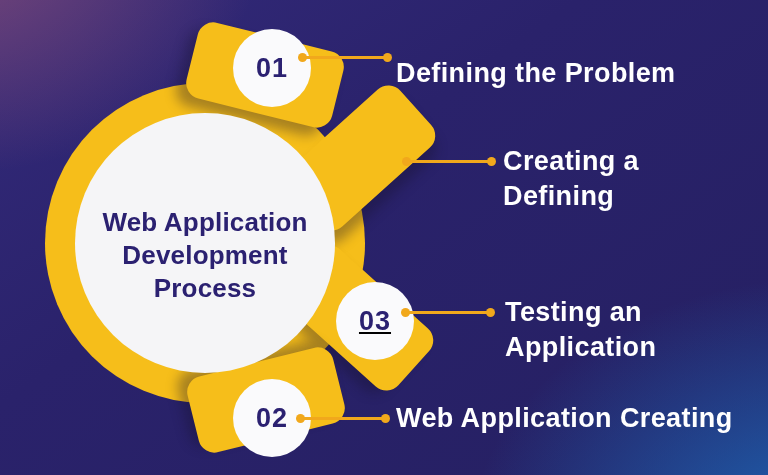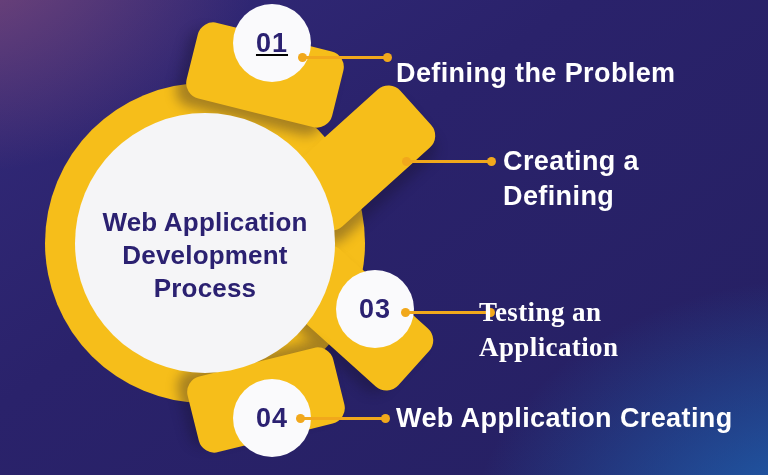--- a/index.html
+++ b/index.html
@@ -36,44 +36,44 @@
     line-height:33px; white-space:pre-line; letter-spacing:0.2px;margin-top:24px;
   }
   
   .num-circle {
     position:absolute; width:78px; height:78px; border-radius:50%;
     background:#FAFAFC; display:flex; align-items:center; justify-content:center;
   }
   .num-circle .num {
     font-size:27px; font-weight:700; color:#2B2171; letter-spacing:1px;
   }
-  .num-circle.n1 { left:233px; top:4px;text-decoration:underline; }
+  .num-circle.n1 { left:233px; top:29px; }
   .num-circle.n2 { left:339px; top:121px; }
-  .num-circle.n3 { left:336px; top:270px; }
+  .num-circle.n3 { left:336px; top:282px;text-decoration:underline; }
   .num-circle.n4 { left:233px; top:379px; }
   
   .connector { position:absolute; height:3px; width:86px; background:#F1A81C; border-radius:2px; }
   .connector .dot {
     position:absolute; width:9px; height:9px; border-radius:50%;
     background:#F1A81C; top:-3px;
   }
   .connector .dot.start { left:-4px; }
   .connector .dot.end   { right:-4px; }
   .connector.c1 { left:302px; top:56px; }
   .connector.c2 { left:406px; top:160px; }
   .connector.c3 { left:405px; top:311px; }
   .connector.c4 { left:300px; top:417px; }
   
   .step-label {
     position:absolute; color:#FFFFFF; font-weight:700; font-size:27px;
     line-height:35px; white-space:pre-line; letter-spacing:0.4px;
   }
   .step-label.l1 { left:396px; top:56px; }
   .step-label.l2 { left:503px; top:144px; }
-  .step-label.l3 { left:479px; top:295px;font-family:Liberation Serif, serif; }
+  .step-label.l3 { left:505px; top:295px; }
   .step-label.l4 { left:396px; top:401px; }
 </style>
 </head>
 <body>
 
 <div class="stage">
 
   <div class="big-circle"></div>
 
   <div class="petal p1"></div>
@@ -87,21 +87,21 @@
 Process</div>
   </div>
 
   <div class="num-circle n1">
     <span class="num">01</span>
   </div>
   <div class="num-circle n3">
     <span class="num">03</span>
   </div>
   <div class="num-circle n4">
-    <span class="num">04</span>
+    <span class="num">02</span>
   </div>
 
   <div class="connector c1">
     <span class="dot start"></span>
     <span class="dot end"></span>
   </div>
   <div class="connector c2">
     <span class="dot start"></span>
     <span class="dot end"></span>
   </div>

